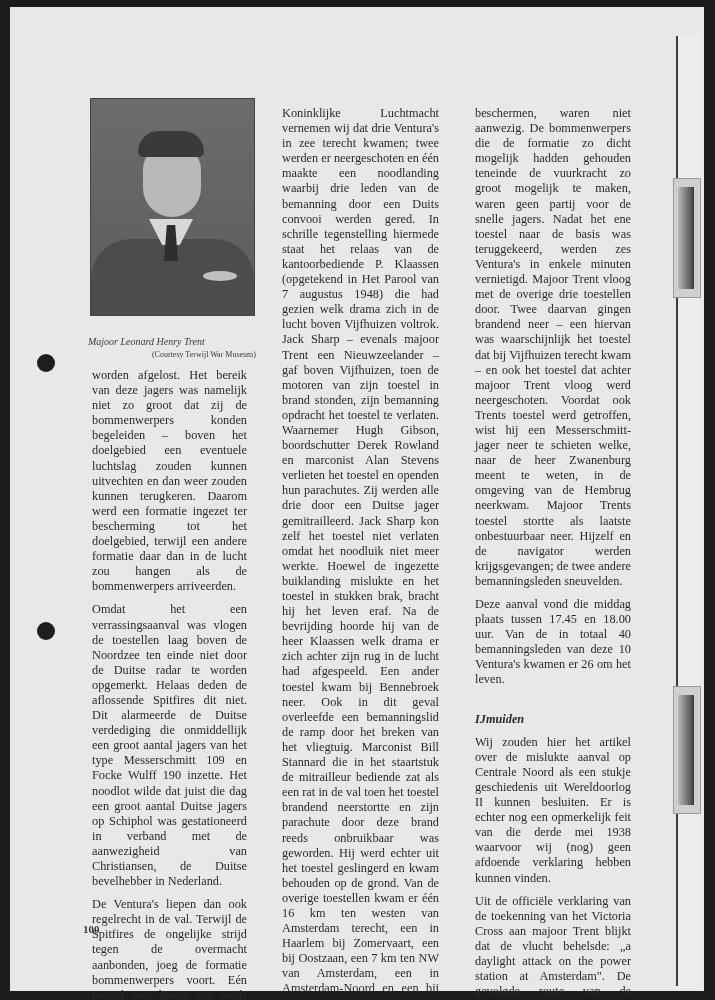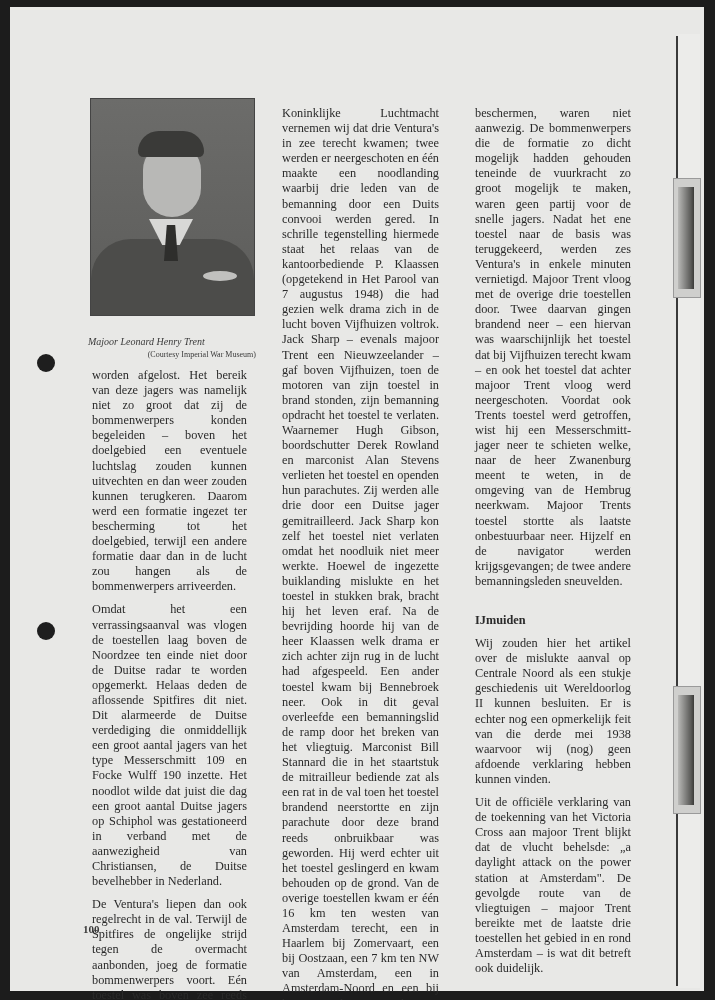--- a/index.html
+++ b/index.html
@@ -23,21 +23,21 @@
                 radial-gradient(ellipse 90px 70px at 80px 210px, #5a5a58 0%, #4a4a48 60%, transparent 90%),
                 linear-gradient(180deg,#6c6c6a,#5c5c5a); border:1px solid #444; }
   .photo .hair { position:absolute; left:47px; top:32px; width:66px; height:26px; border-radius:40px 40px 10px 10px; background:#3a3a38; }
   .photo .face { position:absolute; left:52px; top:44px; width:58px; height:74px; border-radius:28px 28px 30px 30px; background:#b8b8b6; }
   .photo .collar { position:absolute; left:58px; top:120px; width:44px; height:26px; background:#d8d8d6; clip-path:polygon(0 0,100% 0,70% 100%,30% 100%); }
   .photo .tie { position:absolute; left:73px; top:126px; width:14px; height:36px; background:#2e2e2c; clip-path:polygon(20% 0,80% 0,100% 100%,0 100%); }
   .photo .body { position:absolute; left:0; top:140px; width:163px; height:76px; background:#4c4c4a; border-radius:40px 40px 0 0; }
   .photo .wings { position:absolute; left:112px; top:172px; width:34px; height:10px; border-radius:50%; background:#c0c0be; }
   .caption { position:absolute; left:88px; top:336px; width:168px; font-style:italic; font-size:10px; color:#3a3a3a; }
   .caption .credit { display:block; text-align:right; font-style:normal; font-size:8px; margin-top:3px; }
-  .heading { font-weight:bold; margin-top:8px !important; }
+  .heading { font-weight:bold; margin-top:8px !important;font-style:italic; }
   .spacer { height:8px; }
   .pagenum { position:absolute; left:83px; top:923px; font-size:11px; font-weight:bold; color:#3a3a3a; }
 </style>
 </head>
 <body>
 
 <div class="page"></div>
 <div class="strip-right"></div>
 <div class="page-edge-right"></div>
 <div class="tab tab1">
@@ -52,38 +52,39 @@
 <div class="photo" title="Portrait of Majoor Leonard Henry Trent in uniform">
   <div class="body"></div>
   <div class="collar"></div>
   <div class="tie"></div>
   <div class="face"></div>
   <div class="hair"></div>
   <div class="wings"></div>
 </div>
 <div class="caption">
   <span>Majoor Leonard Henry Trent</span>
-  <span class="credit">(Courtesy Imperial War Museum)</span>
+  <span class="credit">(Courtesy Terwijl War Museum)</span>
 </div>
 
 <div class="col c1">
   <p>worden afgelost. Het bereik van deze jagers was namelijk niet zo groot dat zij de bommenwerpers konden begeleiden – boven het doelgebied een eventuele luchtslag zouden kunnen uitvechten en dan weer zouden kunnen terugkeren. Daarom werd een formatie ingezet ter bescherming tot het doelgebied, terwijl een andere formatie daar dan in de lucht zou hangen als de bommenwerpers arriveerden.</p>
   <p>Omdat het een verrassingsaanval was vlogen de toestellen laag boven de Noordzee ten einde niet door de Duitse radar te worden opgemerkt. Helaas deden de aflossende Spitfires dit niet. Dit alarmeerde de Duitse verdediging die onmiddellijk een groot aantal jagers van het type Messerschmitt 109 en Focke Wulff 190 inzette. Het noodlot wilde dat juist die dag een groot aantal Duitse jagers op Schiphol was gestationeerd in verband met de aanwezigheid van Christiansen, de Duitse bevelhebber in Nederland.</p>
   <p>De Ventura's liepen dan ook regelrecht in de val. Terwijl de Spitfires de ongelijke strijd tegen de overmacht aanbonden, joeg de formatie bommenwerpers voort. Eén toestel was boven zee reeds geraakt, zodat de piloot niets anders kon doen dan terugkeren naar zijn basis. Hij zou de enige zijn welke die dag terugkeerde.</p>
   <p>Alle overige toestellen werden neergeschoten. Van de heer G. J. Zwanenburg van de afdeling Bergingsdienst-Identificatie van de</p>
 </div>
 
 <div class="col c2">
   <p>Koninklijke Luchtmacht vernemen wij dat drie Ventura's in zee terecht kwamen; twee werden er neergeschoten en één maakte een noodlanding waarbij drie leden van de bemanning door een Duits convooi werden gered. In schrille tegenstelling hiermede staat het relaas van de kantoorbediende P. Klaassen (opgetekend in Het Parool van 7 augustus 1948) die had gezien welk drama zich in de lucht boven Vijfhuizen voltrok. Jack Sharp – evenals majoor Trent een Nieuwzeelander – gaf boven Vijfhuizen, toen de motoren van zijn toestel in brand stonden, zijn bemanning opdracht het toestel te verlaten. Waarnemer Hugh Gibson, boordschutter Derek Rowland en marconist Alan Stevens verlieten het toestel en openden hun parachutes. Zij werden alle drie door een Duitse jager gemitrailleerd. Jack Sharp kon zelf het toestel niet verlaten omdat het noodluik niet meer werkte. Hoewel de ingezette buiklanding mislukte en het toestel in stukken brak, bracht hij het leven eraf. Na de bevrijding hoorde hij van de heer Klaassen welk drama er zich achter zijn rug in de lucht had afgespeeld. Een ander toestel kwam bij Bennebroek neer. Ook in dit geval overleefde een bemanningslid de ramp door het breken van het vliegtuig. Marconist Bill Stannard die in het staartstuk de mitrailleur bediende zat als een rat in de val toen het toestel brandend neerstortte en zijn parachute door deze brand reeds onbruikbaar was geworden. Hij werd echter uit het toestel geslingerd en kwam behouden op de grond. Van de overige toestellen kwam er één 16 km ten westen van Amsterdam terecht, een in Haarlem bij Zomervaart, een bij Oostzaan, een 7 km ten NW van Amsterdam, een in Amsterdam-Noord en een bij het perceel 34 in de Van Bossestraat. Dit perceel brandde geheel uit. Hierbij waren 9 doden – onder wie drie bemanningsleden van het vliegtuig – te betreuren en raakten 12 personen gewond.</p>
   <p class="heading">De laatste vier</p>
 
 </div>
 
 <div class="col c3">
   <p>beschermen, waren niet aanwezig. De bommenwerpers die de formatie zo dicht mogelijk hadden gehouden teneinde de vuurkracht zo groot mogelijk te maken, waren geen partij voor de snelle jagers. Nadat het ene toestel naar de basis was teruggekeerd, werden zes Ventura's in enkele minuten vernietigd. Majoor Trent vloog met de overige drie toestellen door. Twee daarvan gingen brandend neer – een hiervan was waarschijnlijk het toestel dat bij Vijfhuizen terecht kwam – en ook het toestel dat achter majoor Trent vloog werd neergeschoten. Voordat ook Trents toestel werd getroffen, wist hij een Messerschmitt-jager neer te schieten welke, naar de heer Zwanenburg meent te weten, in de omgeving van de Hembrug neerkwam. Majoor Trents toestel stortte als laatste onbestuurbaar neer. Hijzelf en de navigator werden krijgsgevangen; de twee andere bemanningsleden sneuvelden.</p>
+  <p>Deze aanval vond die middag plaats tussen 17.45 en 18.00 uur. Van de in totaal 40 bemanningsleden van deze 10 Ventura's kwamen er 26 om het leven.</p>
   <div class="spacer"></div>
   <p class="heading">IJmuiden</p>
   <p>Wij zouden hier het artikel over de mislukte aanval op Centrale Noord als een stukje geschiedenis uit Wereldoorlog II kunnen besluiten. Er is echter nog een opmerkelijk feit van die derde mei 1938 waarvoor wij (nog) geen afdoende verklaring hebben kunnen vinden.</p>
   <p>Uit de officiële verklaring van de toekenning van het Victoria Cross aan majoor Trent blijkt dat de vlucht behelsde: „a daylight attack on the power station at Amsterdam". De gevolgde route van de vliegtuigen – majoor Trent bereikte met de laatste drie toestellen het gebied in en rond Amsterdam – is wat dit betreft ook duidelijk.</p>
 
 </div>
 
 <div class="pagenum">100</div>
 
 </body></html>

